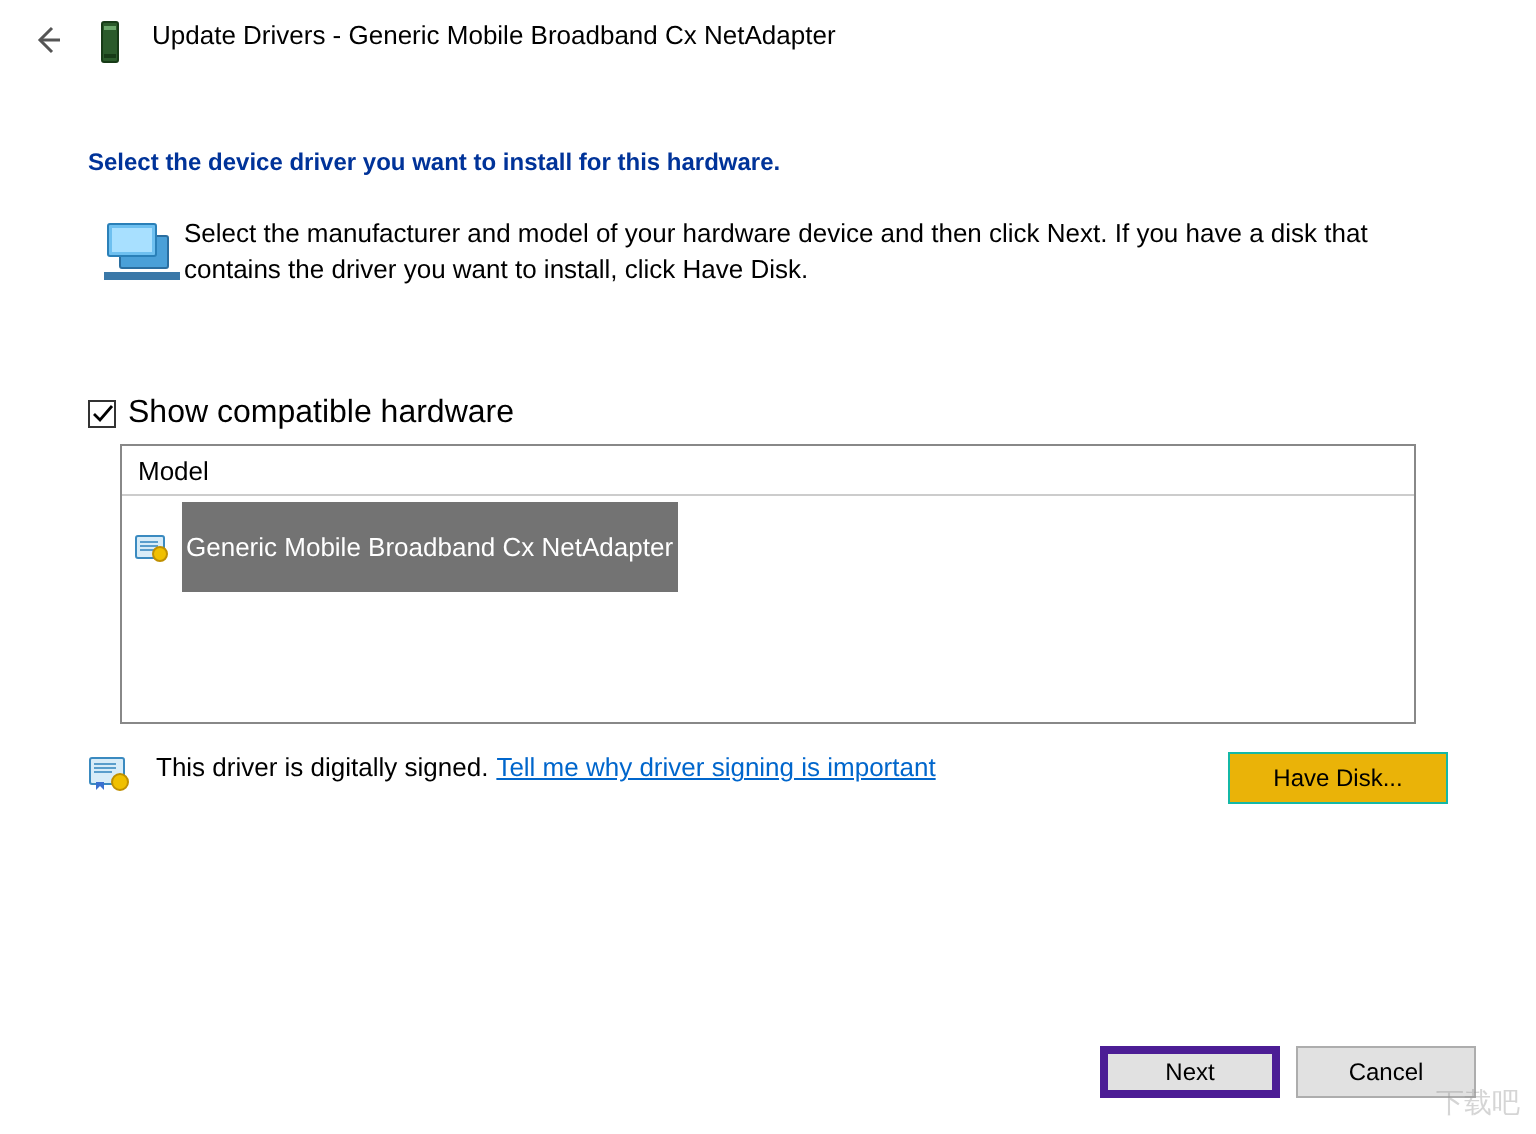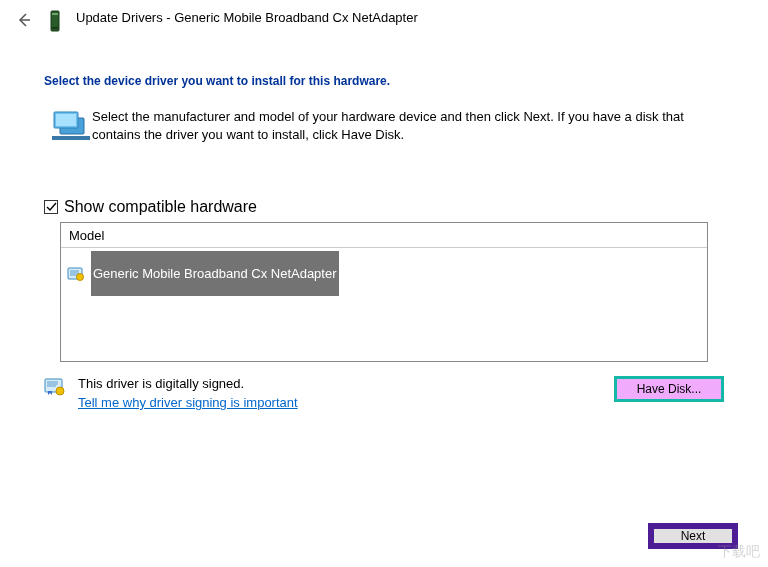--- a/index.html
+++ b/index.html
@@ -125,37 +125,37 @@
       flex: 1;
     }
     .signed-icon {
       width: 22px;
       height: 18px;
       flex-shrink: 0;
       margin-top: 2px;
     }
     .signed-text-col {
       display: flex;
-      flex-direction: column;
+      flex-direction: row;
       gap: 4px;
     }
     .signed-text {
       font-size: 13px;
     }
     .signed-link {
       color: #0066cc;
       text-decoration: underline;
       font-size: 13px;
       cursor: pointer;
     }
     .have-disk-btn {
       width: 110px;
       height: 26px;
-      background: #f0abfc;
-      border: 3px solid #14b8a6;
+      background: #eab308;
+      border: 1px solid #14b8a6;
       font-size: 12px;
       font-family: inherit;
       cursor: pointer;
     }
     .footer-buttons {
       position: absolute;
       bottom: 18px;
       right: 30px;
       display: flex;
       gap: 8px;
@@ -163,21 +163,21 @@
     .btn {
       width: 90px;
       height: 26px;
       background: #e1e1e1;
       border: 1px solid #adadad;
       font-size: 12px;
       font-family: inherit;
       cursor: pointer;
     }
     .btn.default {
-      border: 6px solid #4c1d95;
+      border: 4px solid #4c1d95;
     }
     .watermark {
       position: absolute;
       bottom: 6px;
       right: 8px;
       font-size: 14px;
       color: rgba(150,150,150,0.4);
       pointer-events: none;
     }
   </style>
@@ -257,15 +257,16 @@
     <div class="signed-text-col">
       <div class="signed-text">This driver is digitally signed.</div>
       <a class="signed-link">Tell me why driver signing is important</a>
     </div>
   </div>
   <button class="have-disk-btn">Have Disk...</button>
 </div>
 
 <div class="footer-buttons">
   <button class="btn default">Next</button>
+  <button class="btn">Cancel</button>
 </div>
 
 <div class="watermark">下载吧</div>
 
 </body></html>

